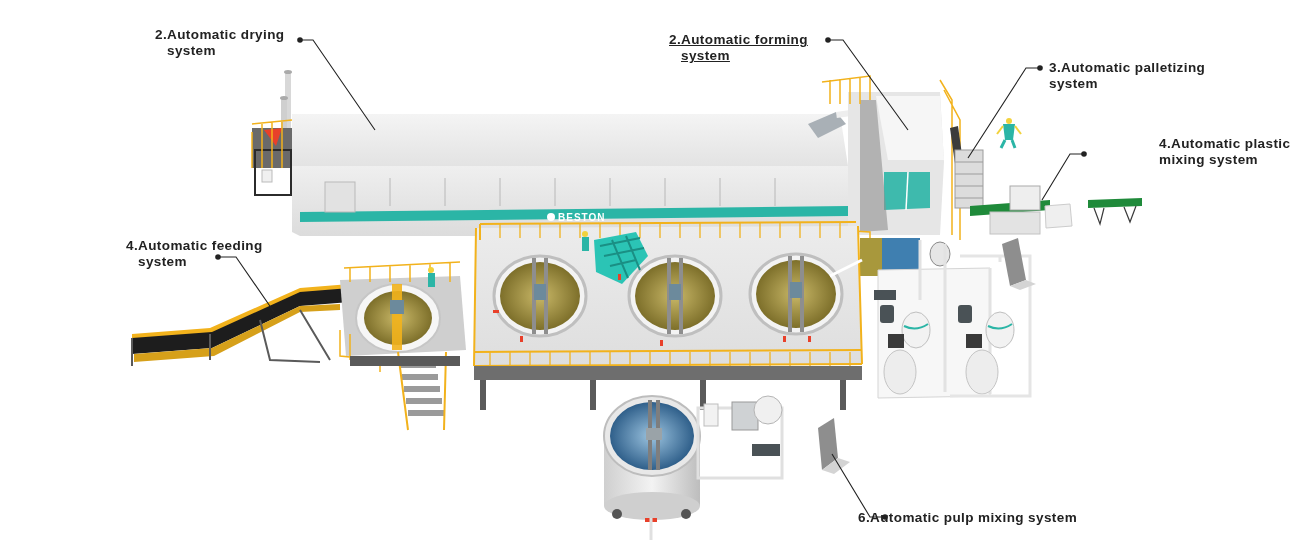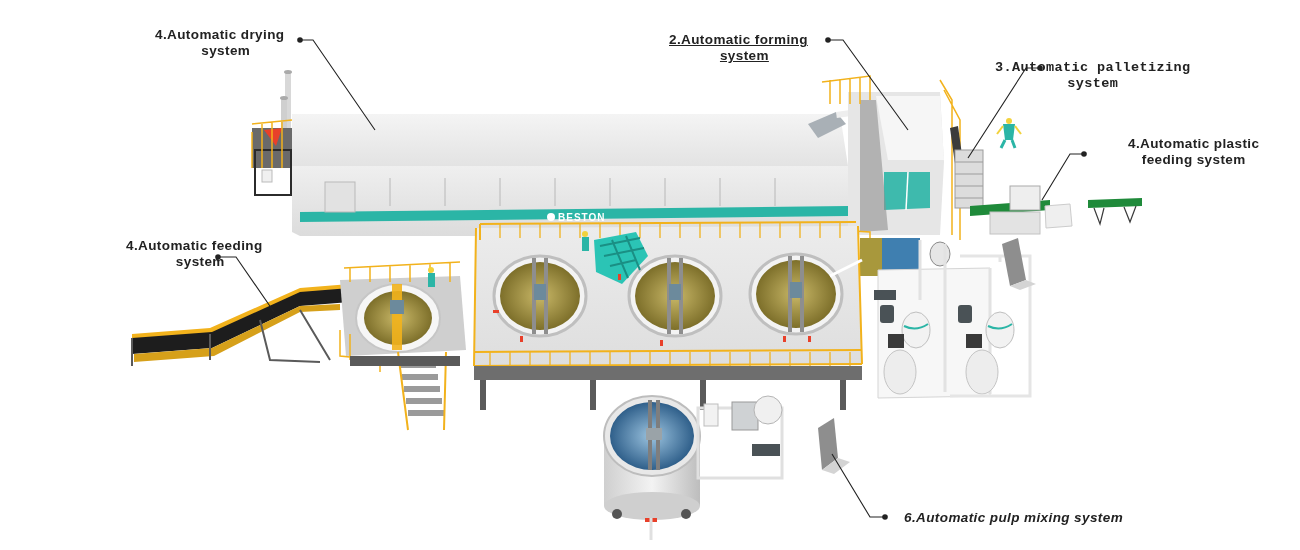--- a/index.html
+++ b/index.html
@@ -1,19 +1,19 @@
 <!DOCTYPE html>
 <html><head>
 <meta charset="utf-8">
 <style>
   html,body{margin:0;padding:0;background:#ffffff;}
   body{width:1300px;height:550px;position:relative;overflow:hidden;font-family:"Liberation Sans",sans-serif;}
   #stage{position:absolute;left:0;top:0;width:1300px;height:550px;}
   .callout{position:absolute;color:#222222;font-family:"Liberation Sans",sans-serif;font-weight:bold;font-size:13.5px;line-height:16px;letter-spacing:0.4px;white-space:nowrap;}
-  .callout .l2{display:block;padding-left:12px;text-align:center;}
+  .callout .l2{display:block;padding-left:12px;}
   .callout.nopad .l2{padding-left:0;}
   .brand{font-family:"Liberation Sans",sans-serif;font-weight:bold;font-size:10px;fill:#ffffff;letter-spacing:1px;}
 </style>
 </head>
 <body>
 
 <div id="stage">
 
   <svg width="1300" height="550" viewBox="0 0 1300 550" style="position:absolute;left:0;top:0;">
     <defs>
@@ -323,41 +323,41 @@
       <circle cx="300" cy="40" r="2.8"></circle>
       <circle cx="828" cy="40" r="2.8"></circle>
       <circle cx="1040" cy="68" r="2.8"></circle>
       <circle cx="1084" cy="154" r="2.8"></circle>
       <circle cx="218" cy="257" r="2.8"></circle>
       <circle cx="885" cy="517" r="2.8"></circle>
     </g>
   </svg>
 
   <div class="callout" style="left:155px;top:27px;">
-    <span>4.Automatic drying</span>
+    <span>2.Automatic drying</span>
     <span class="l2">system</span>
   </div>
 
   <div class="callout" style="left:669px;top:32px;text-decoration:underline;">
     <span>2.Automatic forming</span>
     <span class="l2">system</span>
   </div>
 
-  <div class="callout nopad" style="left:995px;top:60px;font-family:Liberation Mono, monospace;">
+  <div class="callout nopad" style="left:1049px;top:60px;">
     <span>3.Automatic palletizing</span>
     <span class="l2">system</span>
   </div>
 
-  <div class="callout nopad" style="left:1128px;top:136px;">
+  <div class="callout nopad" style="left:1159px;top:136px;">
     <span>4.Automatic plastic</span>
-    <span class="l2">feeding system</span>
+    <span class="l2">mixing system</span>
   </div>
 
   <div class="callout" style="left:126px;top:238px;">
     <span>4.Automatic feeding</span>
     <span class="l2">system</span>
   </div>
 
-  <div class="callout" style="left:904px;top:510px;font-style:italic;">
+  <div class="callout" style="left:858px;top:510px;">
     <span>6.Automatic pulp mixing system</span>
   </div>
 
 </div>
 
 </body></html>

